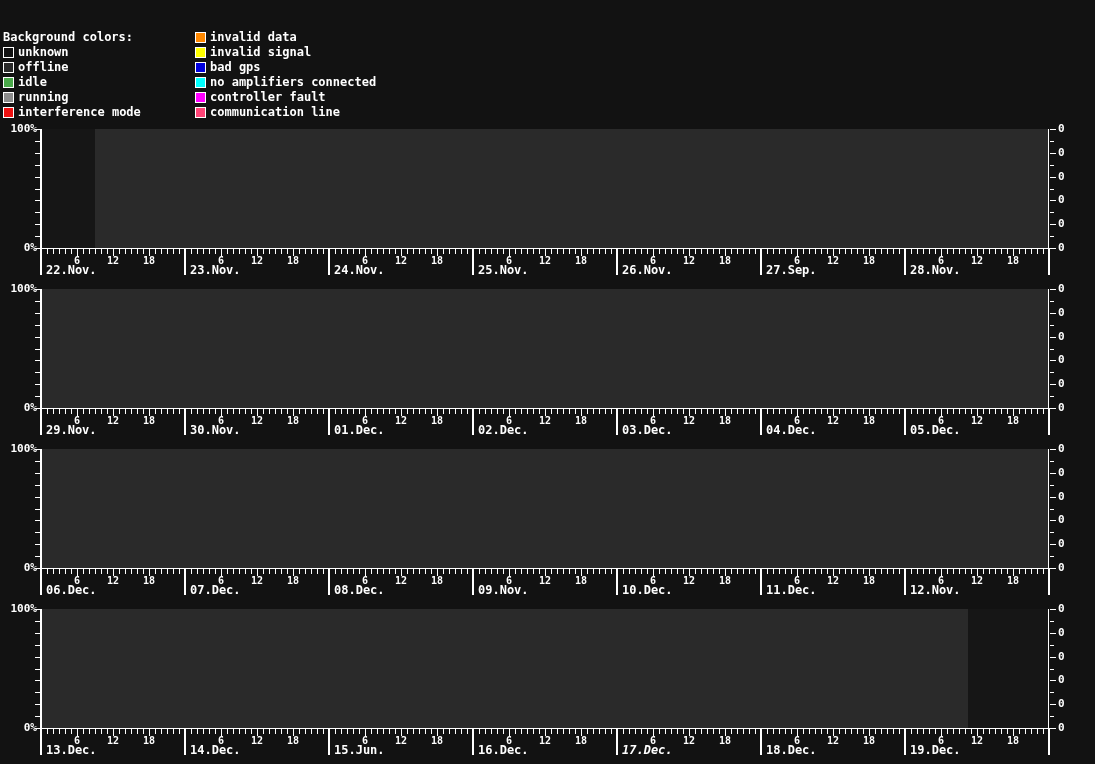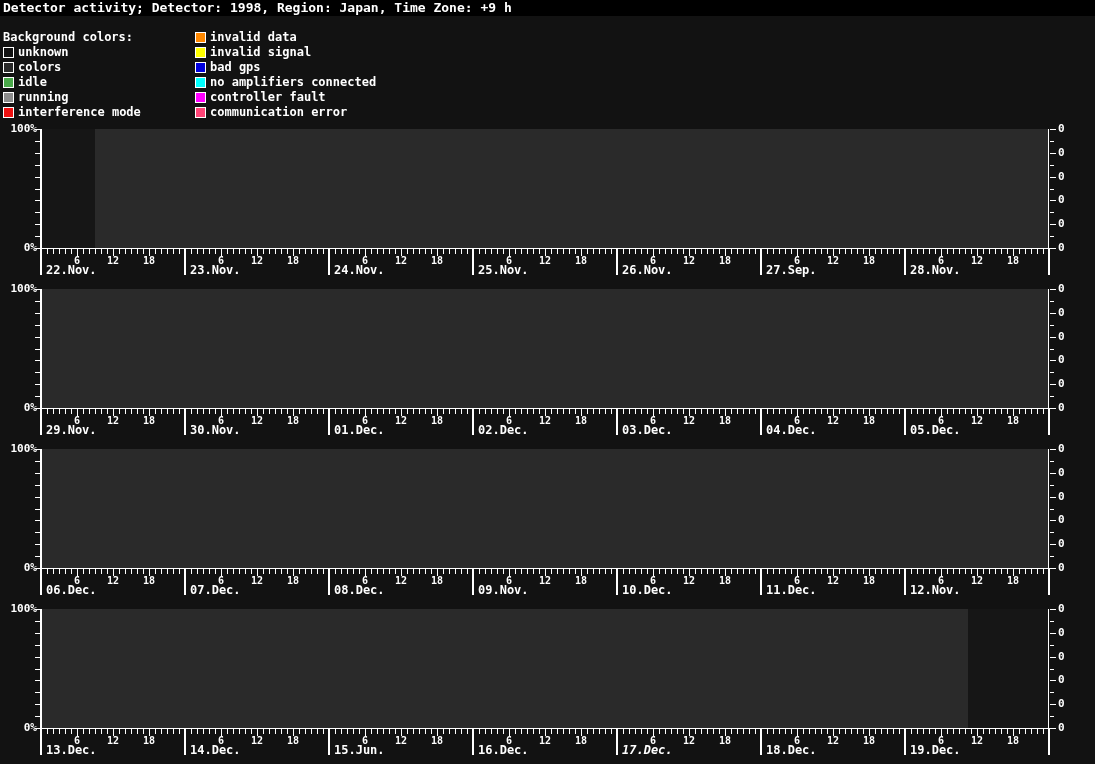--- a/index.html
+++ b/index.html
@@ -20,33 +20,30 @@
   .abs { position:absolute; }
   .wline { position:absolute; background:#ffffff; }
   .ax { position:absolute; font-size:11px; line-height:12px; white-space:pre; }
   .hlab { position:absolute; font-size:10px; line-height:10px; white-space:pre; }
   .date { position:absolute; font-size:12px; line-height:13px; white-space:pre; }
 </style>
 </head>
 <body>
 
 <div class="page">
-  <div class="titlebar">
-    <div class="title-text">Detector activity; Detector: 1998, Region: Japan, Time Zone: +9 h</div>
-  </div>
 
   <div class="legend-col" id="col-bg" style="left:3px">
     <div class="legend-header">Background colors:</div>
   <div class="legend-row">
         <div class="swatch" style="background: rgb(18, 18, 18);"></div>
         <div class="legend-label">unknown</div>
       </div>
       <div class="legend-row">
         <div class="swatch" style="background: rgb(42, 42, 42);"></div>
-        <div class="legend-label">colors</div>
+        <div class="legend-label">offline</div>
       </div>
       <div class="legend-row">
         <div class="swatch" style="background: rgb(74, 169, 74);"></div>
         <div class="legend-label">idle</div>
       </div>
       <div class="legend-row">
         <div class="swatch" style="background: rgb(140, 140, 140);"></div>
         <div class="legend-label">running</div>
       </div>
       <div class="legend-row">
@@ -70,21 +67,21 @@
       <div class="legend-row">
         <div class="swatch" style="background: rgb(0, 255, 255);"></div>
         <div class="legend-label">no amplifiers connected</div>
       </div>
       <div class="legend-row">
         <div class="swatch" style="background: rgb(255, 0, 255);"></div>
         <div class="legend-label">controller fault</div>
       </div>
       <div class="legend-row">
         <div class="swatch" style="background: rgb(255, 68, 119);"></div>
-        <div class="legend-label">communication error</div>
+        <div class="legend-label">communication line</div>
       </div>
     </div>
 
   <div id="charts">
       <div class="chart-row" style="position: absolute; left: 0px; top: 123px; width: 1095px; height: 160px;">
         <div class="abs" style="left: 41px; top: 6px; width: 1008px; height: 119px; background: rgb(22, 22, 22);">
           <div class="abs" style="left: 0px; top: 0px; width: 54px; height: 119px; background: rgb(22, 22, 22);"></div>
           <div class="abs" style="left: 54px; top: 0px; width: 954px; height: 119px; background: rgb(42, 42, 42);"></div>
         </div>
         <div class="wline" style="left: 40px; top: 6px; width: 2px; height: 120px;"></div>

